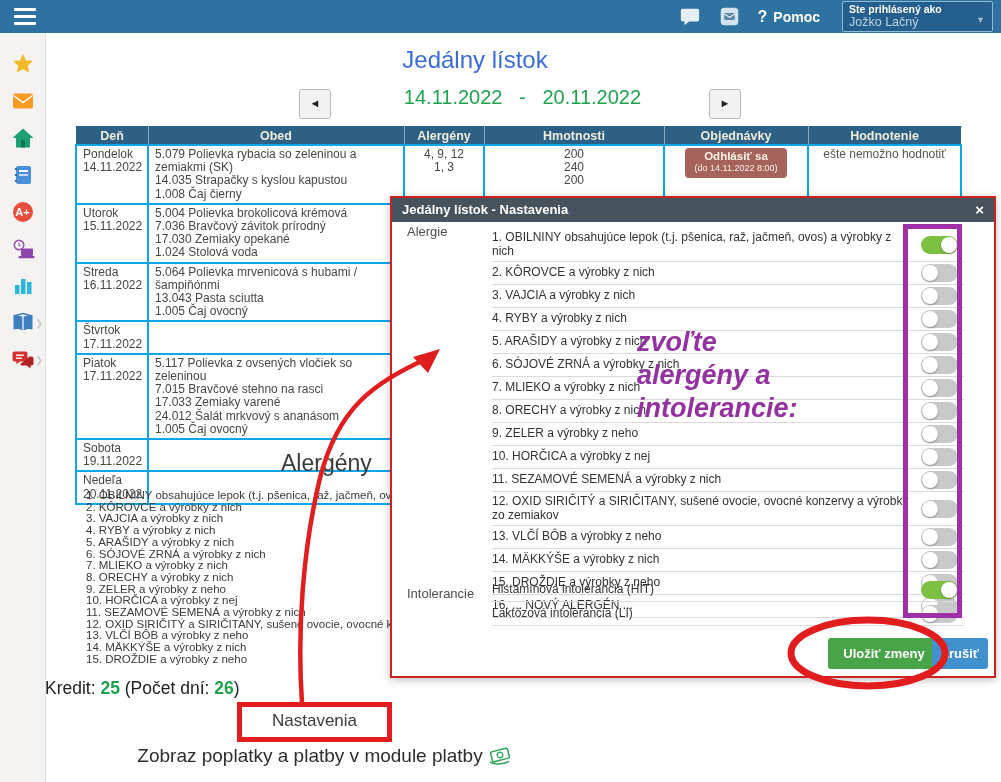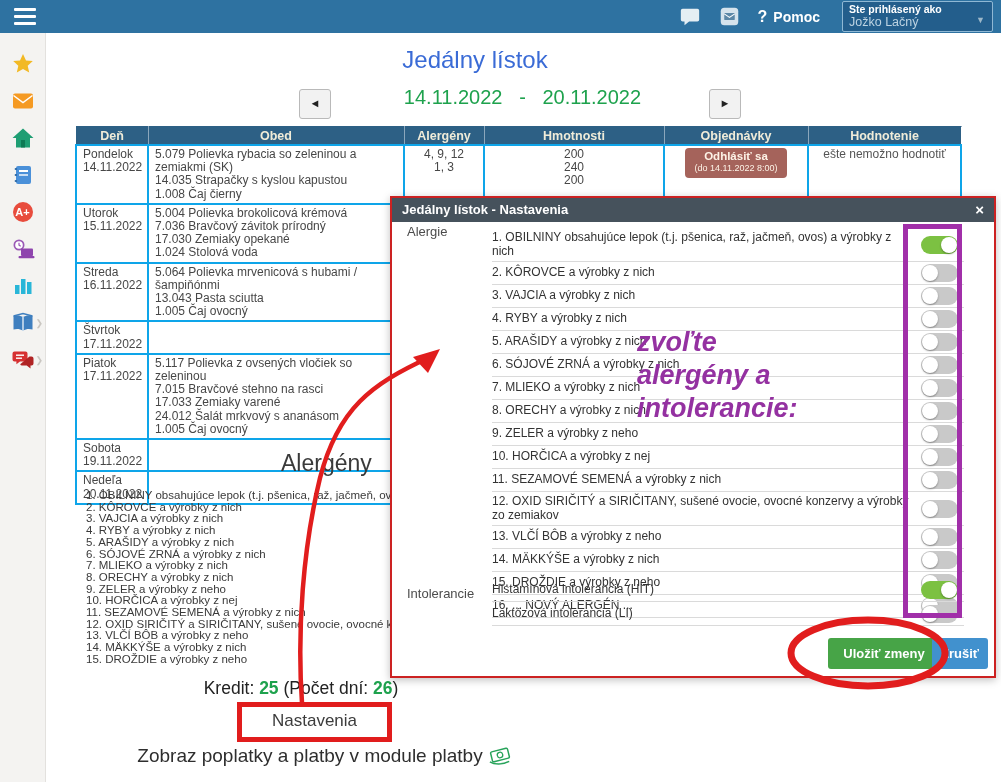--- a/index.html
+++ b/index.html
@@ -49,21 +49,21 @@
   .unsub{display:inline-block;background:#a5635b;color:#fdf3e7;border:none;border-radius:4px;
          padding:3px 10px 4px;cursor:pointer;line-height:11px}
   .unsub .l1{font-size:11.5px;font-weight:bold;display:block}
   .unsub .l2{font-size:9px;display:block;margin-top:1px}
   .rating{color:#555}
   
   .alg-title{position:absolute;left:236px;top:417px;font-size:23px;color:#3a3a3a}
   .alg-list{position:absolute;left:41px;top:457px;font-size:11.5px;line-height:11.7px;color:#3a3a3a;
             white-space:nowrap}
   
-  .kredit{position:absolute;left:0;width:512px;top:645px;text-align:center;font-size:17.5px;color:#222}
+  .kredit{position:absolute;left:0;width:512px;top:645px;text-align:left;font-size:17.5px;color:#222}
   .kredit b{color:#1ea24d}
   .nastav{position:absolute;left:192px;top:669px;border:5px solid #e11d1d;background:#fff;
           padding:4px 30px 6px;font-size:17px;color:#3c3c3c;cursor:pointer}
   .payments{position:absolute;left:0;width:560px;top:711px;text-align:center;font-size:19px;color:#2e2e2e;
             cursor:pointer}
   .payments svg{vertical-align:-4px;margin-left:4px}
   
   .modal{position:absolute;left:390px;top:196px;width:606px;height:482px;background:#fff;
          border:2px solid #cc2222;box-sizing:border-box;z-index:30;box-shadow:0 2px 8px rgba(0,0,0,.25)}
   .m-head{height:24px;background:#46525c;color:#fff;font-size:13px;font-weight:bold;line-height:24px;

